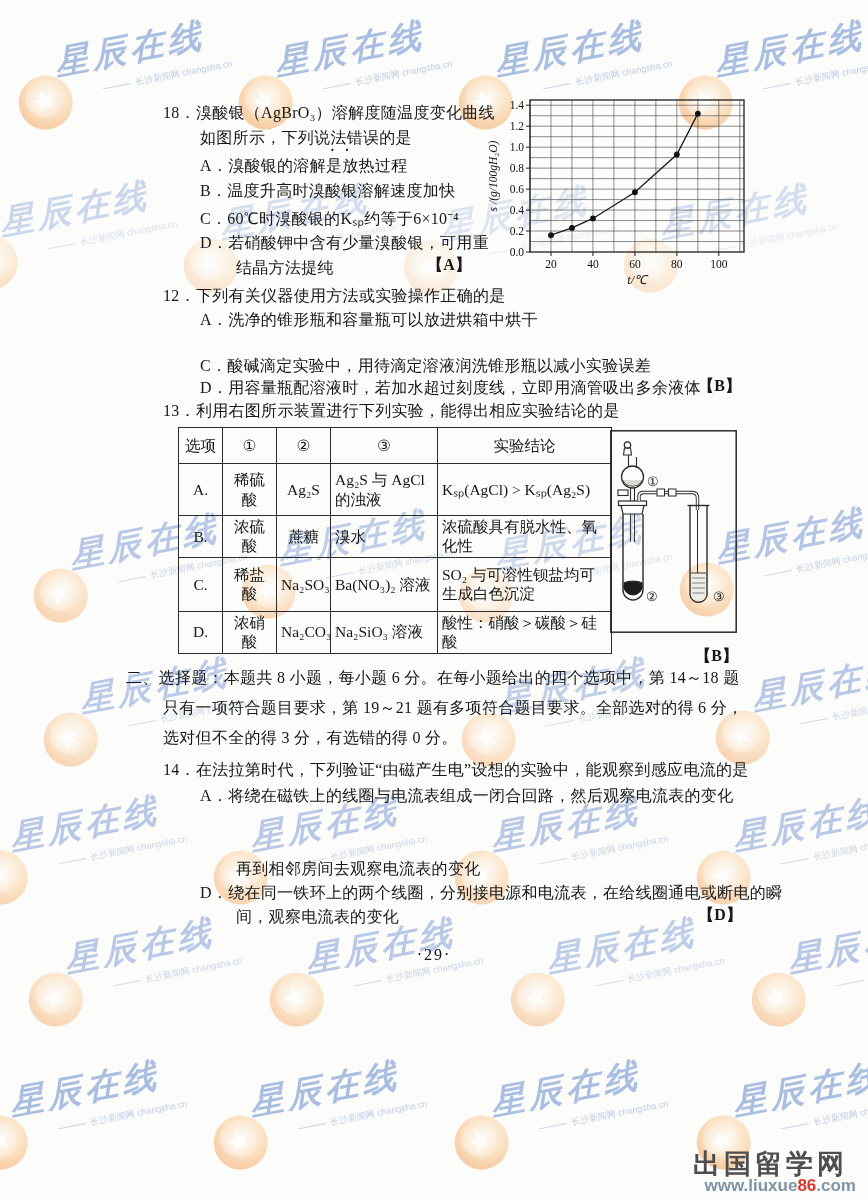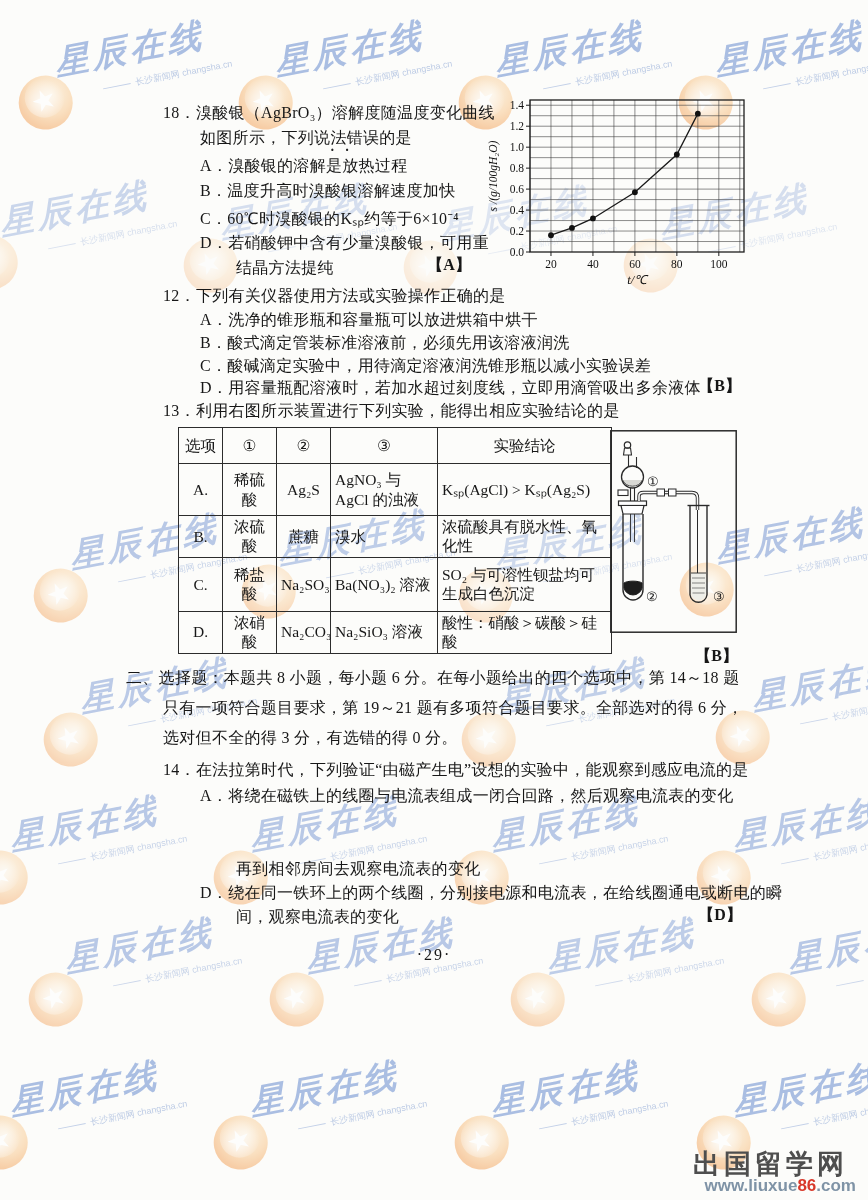--- a/index.html
+++ b/index.html
@@ -314,21 +314,20 @@
           <circle cx="150.90196078431373" cy="106.24827586206897" r="2.9" fill="#111"></circle>
           <circle cx="192.86274509803923" cy="68.5103448275862" r="2.9" fill="#111"></circle>
           <circle cx="213.84313725490196" cy="27.627586206896524" r="2.9" fill="#111"></circle>
           <text x="153" y="198" font-size="12.5" font-style="italic" text-anchor="middle" fill="#111">t/℃</text>
           <text x="13" y="90" font-size="11.5" font-style="italic" text-anchor="middle" fill="#111" transform="rotate(-90 13 90)">s /(g/100gH₂O)</text>
         </svg>
     </div>
 
     <div class="line" style="left:163px;top:286px;">12．下列有关仪器使用方法或实验操作正确的是</div>
     <div class="line" style="left:200px;top:310px;">A．洗净的锥形瓶和容量瓶可以放进烘箱中烘干</div>
-    <div class="line" style="left:200px;top:333px;">B．酸式滴定管装标准溶液前，必须先用该溶液润洗</div>
     <div class="line" style="left:200px;top:356px;">C．酸碱滴定实验中，用待滴定溶液润洗锥形瓶以减小实验误差</div>
     <div class="line" style="left:200px;top:378px;">D．用容量瓶配溶液时，若加水超过刻度线，立即用滴管吸出多余液体</div>
     <div class="line ans" style="left:698px;top:376px;">【B】</div>
 
     <div class="line" style="left:163px;top:401px;">13．利用右图所示装置进行下列实验，能得出相应实验结论的是</div>
 
     <table id="exp-table">
       <colgroup>
           <col style="width:44px">
           <col style="width:54px">
@@ -341,21 +340,21 @@
         <td>选项</td>
         <td>①</td>
         <td>②</td>
         <td>③</td>
         <td>实验结论</td>
       </tr>
       <tr style="height:52px;">
         <td class="c">A.</td>
         <td class="c">稀硫酸</td>
         <td class="c">Ag₂S</td>
-        <td class="l">AgNO₃ 与 AgCl 的浊液</td>
+        <td class="l">Ag₂S 与 AgCl 的浊液</td>
         <td class="l">Kₛₚ(AgCl) &gt; Kₛₚ(Ag₂S)</td>
       </tr>
       <tr style="height:38px;">
         <td class="c">B.</td>
         <td class="c">浓硫酸</td>
         <td class="c">蔗糖</td>
         <td class="l">溴水</td>
         <td class="l">浓硫酸具有脱水性、氧化性</td>
       </tr>
       <tr style="height:54px;">

